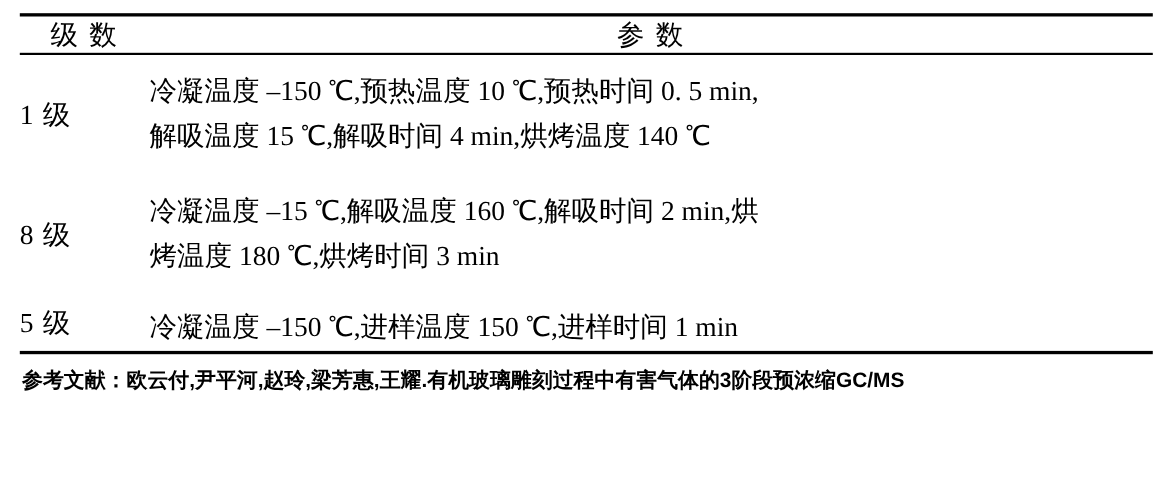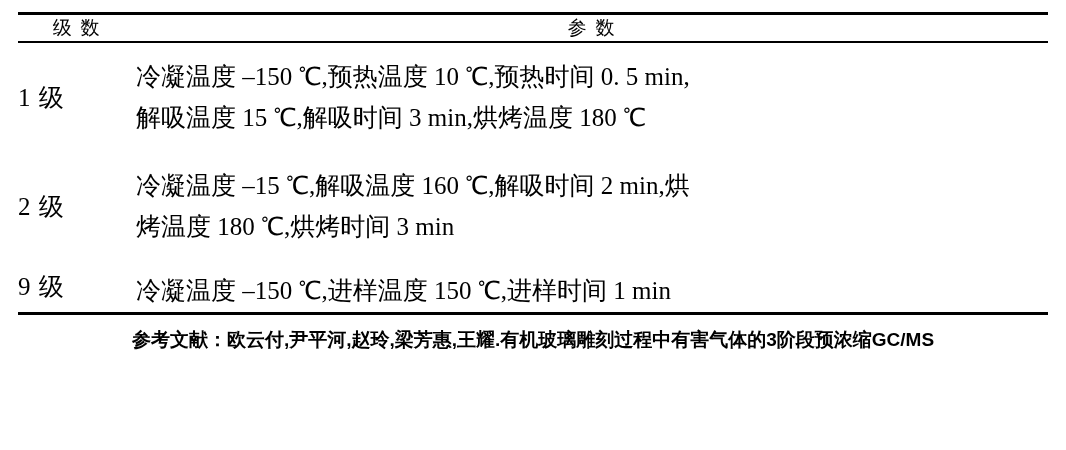--- a/index.html
+++ b/index.html
@@ -39,21 +39,21 @@
     border-collapse: collapse;
     table-layout: fixed;
   }
   table.tbl th, table.tbl td {
     padding: 0;
     vertical-align: middle;
   }
   .col-level { width: 118px; }
   .hdr-row th {
     font-weight: normal;
-    font-size: 19px;
+    font-size: 25px;
     letter-spacing: 2px;
     padding: 11px 0 12px 0;
     text-align: center;
   }
   .hdr-param {
     text-align: center;
   }
   .level-cell {
     text-align: left;
     font-size: 25px;
@@ -74,21 +74,20 @@
     padding-top: 10px;
     padding-bottom: 0;
   }
   .ref {
     font-family: "Liberation Sans", sans-serif;
     font-weight: bold;
     font-size: 19px;
     line-height: 1.62;
     padding: 10px 2px 0 2px;
     letter-spacing: 0px;
-    text-align: center;
   }
   .nowrap { white-space: nowrap; }
 </style>
 </head>
 <body>
 
 <div class="page">
 
   <div class="rule-top"></div>
 
@@ -110,32 +109,32 @@
   <table class="tbl">
     <colgroup>
       <col class="col-level">
       <col>
     </colgroup>
     <tbody>
       <tr class="row-1">
         <td class="level-cell">1 级</td>
         <td class="param-cell">
           <div class="nowrap">冷凝温度 –150 ℃,预热温度 10 ℃,预热时间 0. 5 min,</div>
-          <div class="nowrap">解吸温度 15 ℃,解吸时间 3 min,烘烤温度 180 ℃</div>
+          <div class="nowrap">解吸温度 15 ℃,解吸时间 4 min,烘烤温度 140 ℃</div>
         </td>
       </tr>
       <tr class="row-2">
-        <td class="level-cell">2 级</td>
+        <td class="level-cell">8 级</td>
         <td class="param-cell">
           <div class="nowrap">冷凝温度 –15 ℃,解吸温度 160 ℃,解吸时间 2 min,烘</div>
           <div class="nowrap">烤温度 180 ℃,烘烤时间 3 min</div>
         </td>
       </tr>
       <tr class="row-3">
-        <td class="level-cell">9 级</td>
+        <td class="level-cell">5 级</td>
         <td class="param-cell">
           <div class="nowrap">冷凝温度 –150 ℃,进样温度 150 ℃,进样时间 1 min</div>
         </td>
       </tr>
     </tbody>
   </table>
 
   <div class="rule-bottom"></div>
 
   <div class="ref">

